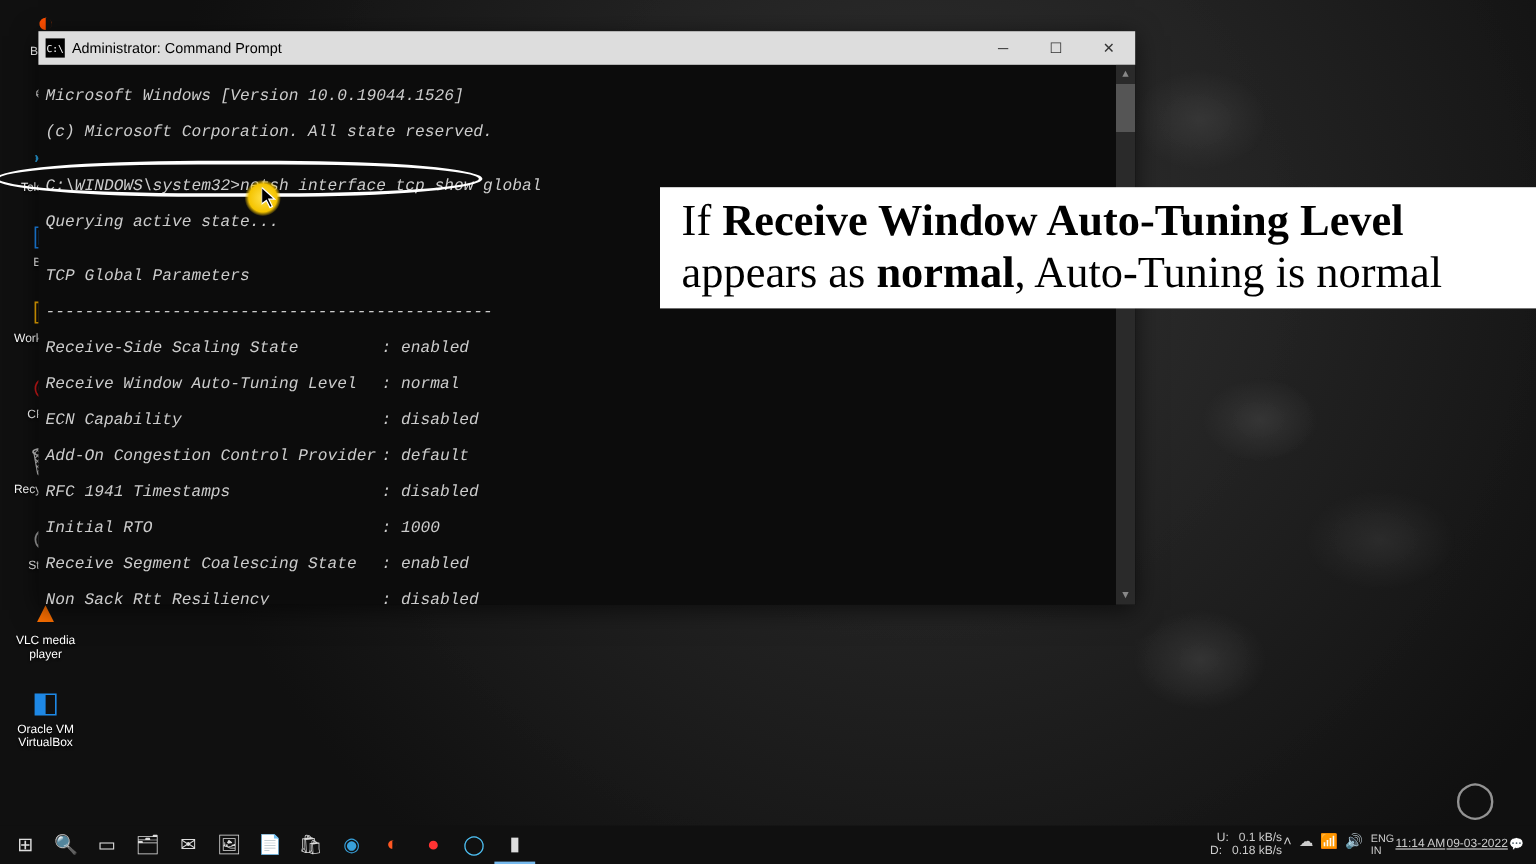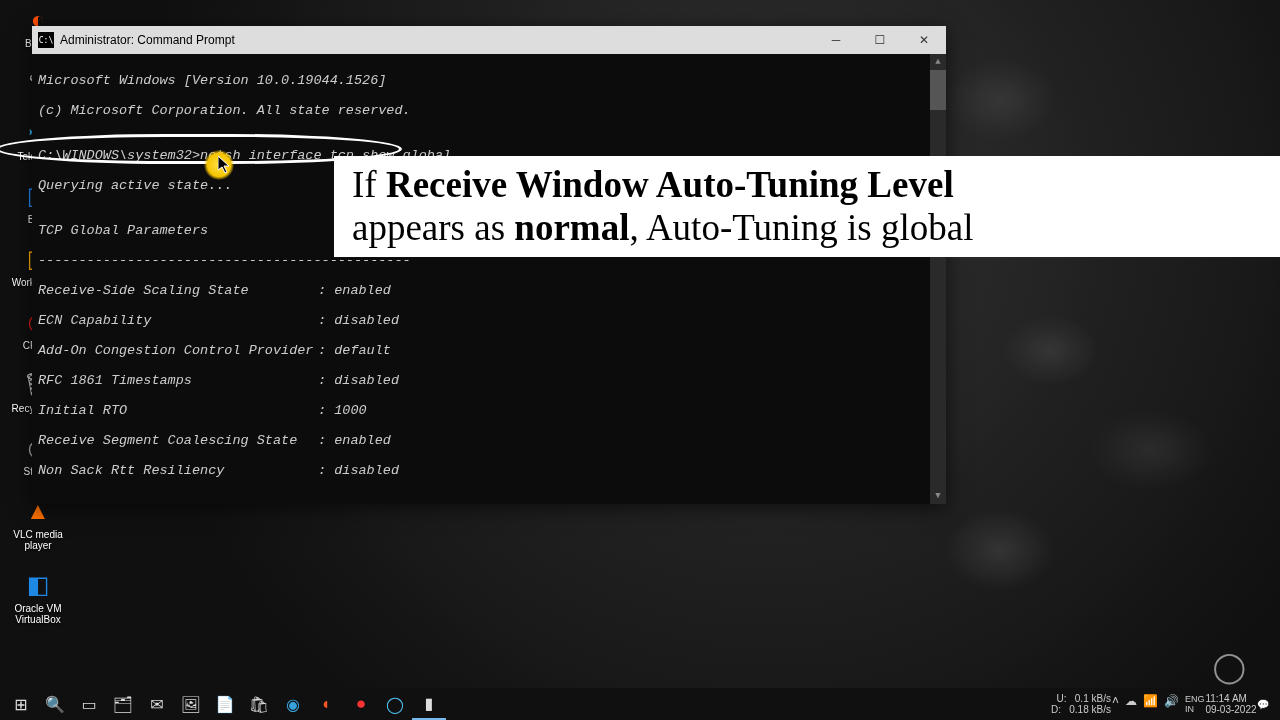--- a/index.html
+++ b/index.html
@@ -127,21 +127,21 @@
     position:absolute;
     left:218px; top:156px;
     width:12px;height:18px;
     z-index:7;
   }
 
   
   .caption{
     position:absolute;
     right:0; top:156px;
-    width:946px; background:#fff;
+    width:730px; background:#fff;
     padding:8px 12px 8px 18px;
     z-index:10;
     font-family: Georgia, "Times New Roman", serif;
     color:#000;
     line-height:1.15;
   }
   .caption .row1{font-size:37px;}
   .caption .row2{font-size:37px;}
   .caption b{font-weight:900;}
 
@@ -156,21 +156,21 @@
   .taskbar .tbtn{
     width:34px;height:32px;display:flex;align-items:center;justify-content:center;
     color:#ddd;font-size:16px;
   }
   .taskbar .tbtn.active{border-bottom:2px solid #76b9ed;}
   .tray{
     margin-left:auto; display:flex; align-items:center; gap:1px;
     color:#ccc; font-size:10px; padding-right:6px;
   }
   .tray .stats{display:flex;flex-direction:column;align-items:flex-end;line-height:1; gap:1px;}
-  .tray .clock{display:flex;flex-direction:column;align-items:flex-start;line-height:1; gap:1px;}
+  .tray .clock{display:flex;flex-direction:row;align-items:flex-start;line-height:1; gap:1px;text-decoration:underline;}
   .tray .iconrow{display:flex;gap:6px;font-size:12px;}
 
   
   .gesture{
     position:absolute; right:34px; bottom:36px;
     color:rgba(255,255,255,.55);
     font-size:30px; z-index:5;
   }
 </style>
 </head>
@@ -233,23 +233,24 @@
   <div class="cmd-body">
 <span class="cmd-line">Microsoft Windows [Version 10.0.19044.1526]</span>
 <span class="cmd-line">(c) Microsoft Corporation. All state reserved.</span>
 <span class="blank"></span>
 <span class="cmd-line"><span>C:\WINDOWS\system32&gt;</span><span>netsh interface tcp show global</span></span>
 <span class="cmd-line">Querying active state...</span>
 <span class="blank"></span>
 <span class="cmd-line">TCP Global Parameters</span>
 <span class="cmd-line">----------------------------------------------</span>
 <span class="cmd-line"><span style="display:inline-block;width:280px;">Receive-Side Scaling State</span>: <span>enabled</span></span>
+<span class="cmd-line"><span style="display:inline-block;width:280px;">Receive Window Auto-Tuning Level</span>: <span>normal</span></span>
 <span class="cmd-line"><span style="display:inline-block;width:280px;">ECN Capability</span>: <span>disabled</span></span>
 <span class="cmd-line"><span style="display:inline-block;width:280px;">Add-On Congestion Control Provider</span>: <span>default</span></span>
-<span class="cmd-line"><span style="display:inline-block;width:280px;">RFC 1861 Timestamps</span>: <span>disabled</span></span>
+<span class="cmd-line"><span style="display:inline-block;width:280px;">RFC 1941 Timestamps</span>: <span>disabled</span></span>
 <span class="cmd-line"><span style="display:inline-block;width:280px;">Initial RTO</span>: <span>1000</span></span>
 <span class="cmd-line"><span style="display:inline-block;width:280px;">Receive Segment Coalescing State</span>: <span>enabled</span></span>
 <span class="cmd-line"><span style="display:inline-block;width:280px;">Non Sack Rtt Resiliency</span>: <span>disabled</span></span>
 
 
 
 
 
 
 <span class="blank"></span>
@@ -268,21 +269,21 @@
 <div class="spotlight"></div>
 <svg class="cursor-arrow" viewBox="0 0 12 18">
   <path d="M0 0 L0 14 L4 11 L7 17 L9 16 L6 10 L11 10 Z" fill="#000" stroke="#fff" stroke-width="1"></path>
 </svg>
 
 <div class="caption">
   <div class="row1">
     <span>If </span><b>Receive Window Auto-Tuning Level</b>
   </div>
   <div class="row2">
-    <span>appears as </span><b>normal</b><span>, Auto-Tuning is global</span>
+    <span>appears as </span><b>normal</b><span>, Auto-Tuning is normal</span>
   </div>
 </div>
 
 <div class="gesture">◯</div>
 
 <div class="taskbar">
   <div class="tbtn">⊞</div>
   <div class="tbtn">🔍</div>
   <div class="tbtn">▭</div>
   <div class="tbtn">🗂</div>

